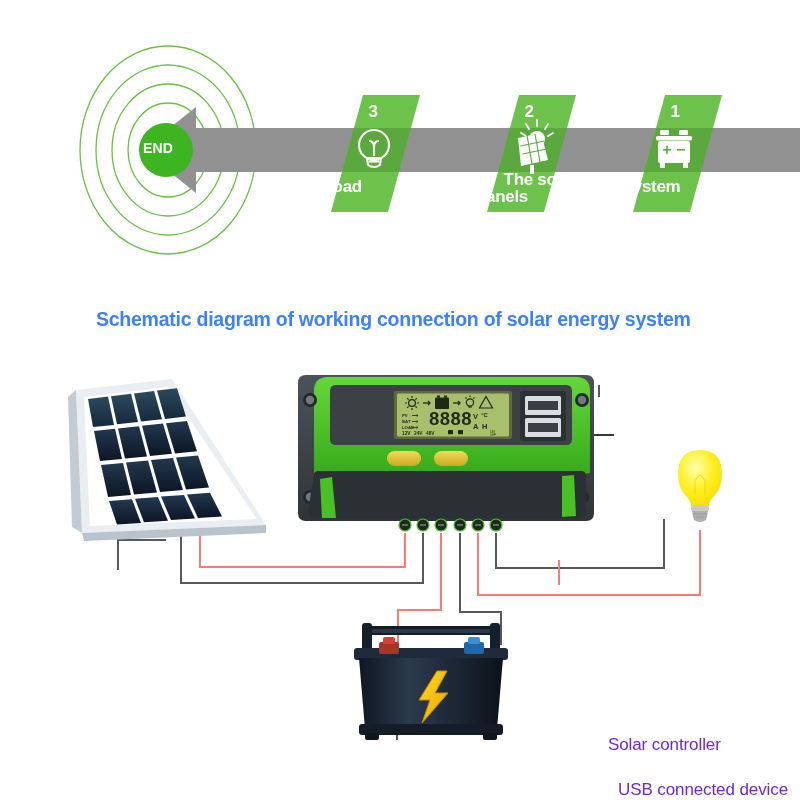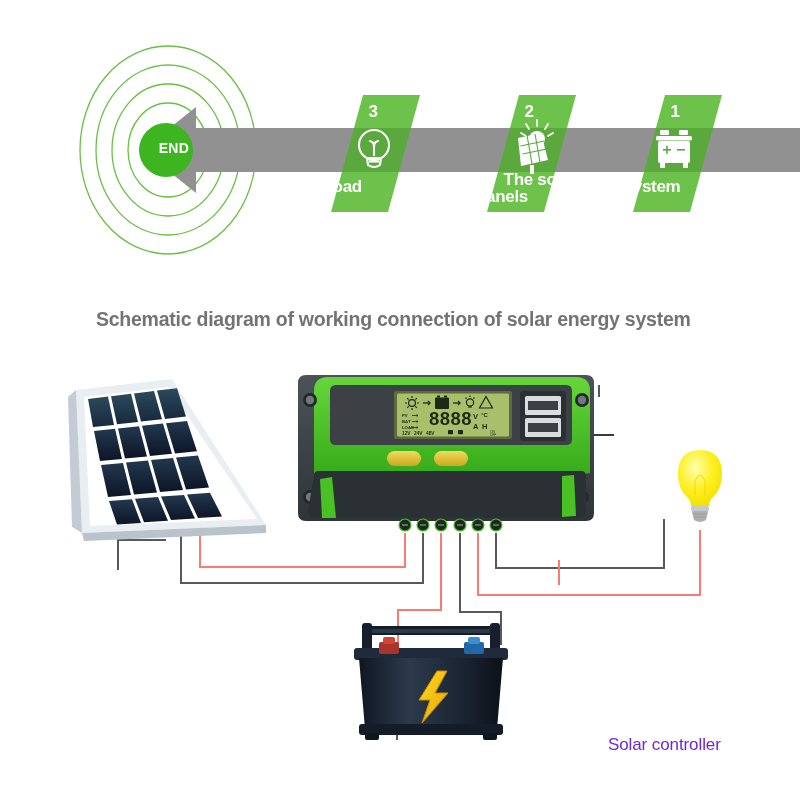--- a/index.html
+++ b/index.html
@@ -35,37 +35,37 @@
   .step-num {
     font-size: 17px;
   }
   .step-name {
     font-size: 17px;
   }
   #end-text {
     position: absolute;
     left: 143px; top: 140px;
     width: 46px;
-    text-align: right;
+    text-align: left;
     color: #ffffff;
     font-size: 14px;
     font-weight: bold;
     letter-spacing: 0.2px;
   }
 
   
   #section-title {
     position: absolute;
     left: 96px;
     top: 308px;
     width: 640px;
     font-size: 19.5px;
     font-weight: bold;
     letter-spacing: -0.25px;
-    color: #737373;
+    color: #3b82f6;
     white-space: nowrap;
   }
 
   
   #schematic {
     position: absolute;
     left: 0; top: 355px;
     width: 800px; height: 445px; margin-left: 14px;
   }
   #schematic-svg { position: absolute; left: 0; top: 0; }
@@ -458,14 +458,15 @@
       <g>
         <rect x="450" y="287" width="20" height="12" rx="2" fill="#2268a8"></rect>
         <rect x="454" y="282" width="12" height="7" rx="2" fill="#3b8fd1"></rect>
       </g>
 
       <polygon points="423,316 405,345 416,345 408,368 434,338 421,338 433,316" fill="url(#boltGrad)" stroke="#c98c00" stroke-width="1"></polygon>
     </g>
   </svg>
 
   <div class="callout" id="label-solar-controller">Solar controller</div>
+  <div class="callout" id="label-usb-device">USB connected device</div>
 
 </div>
 
 </body></html>

